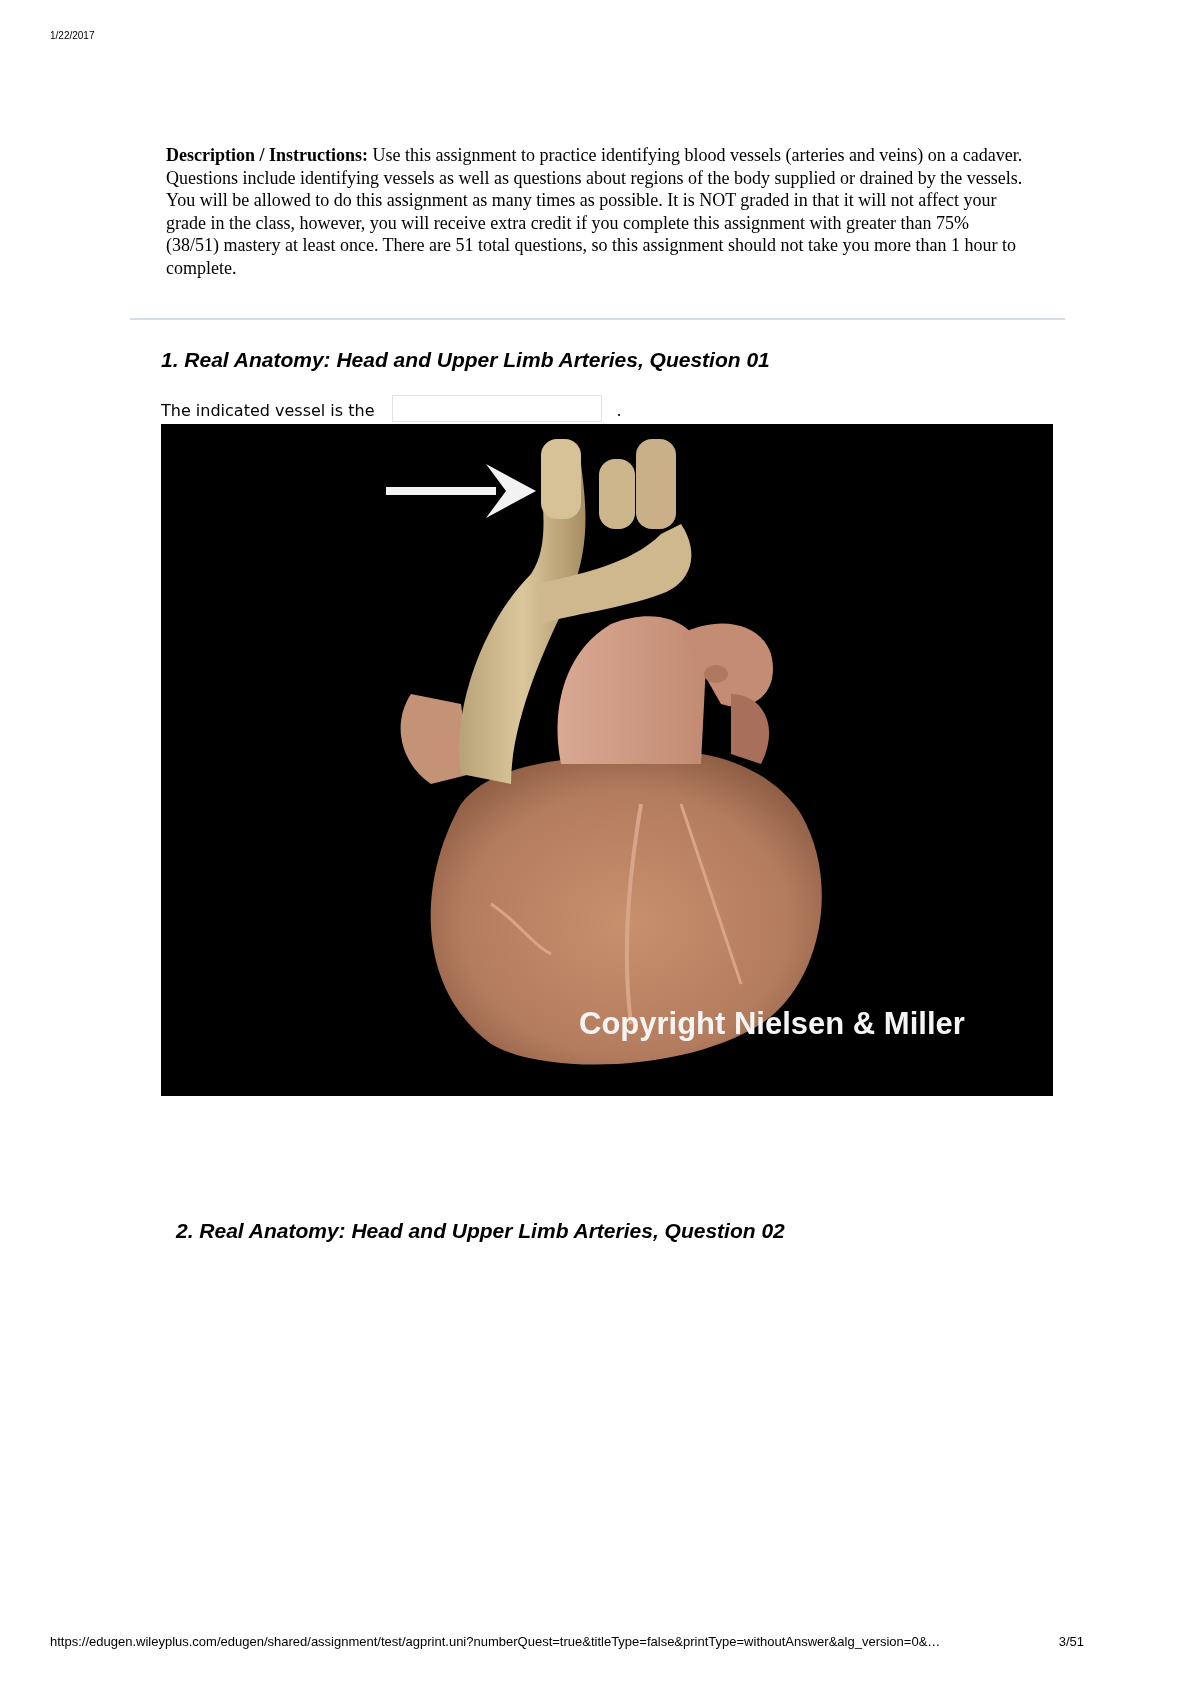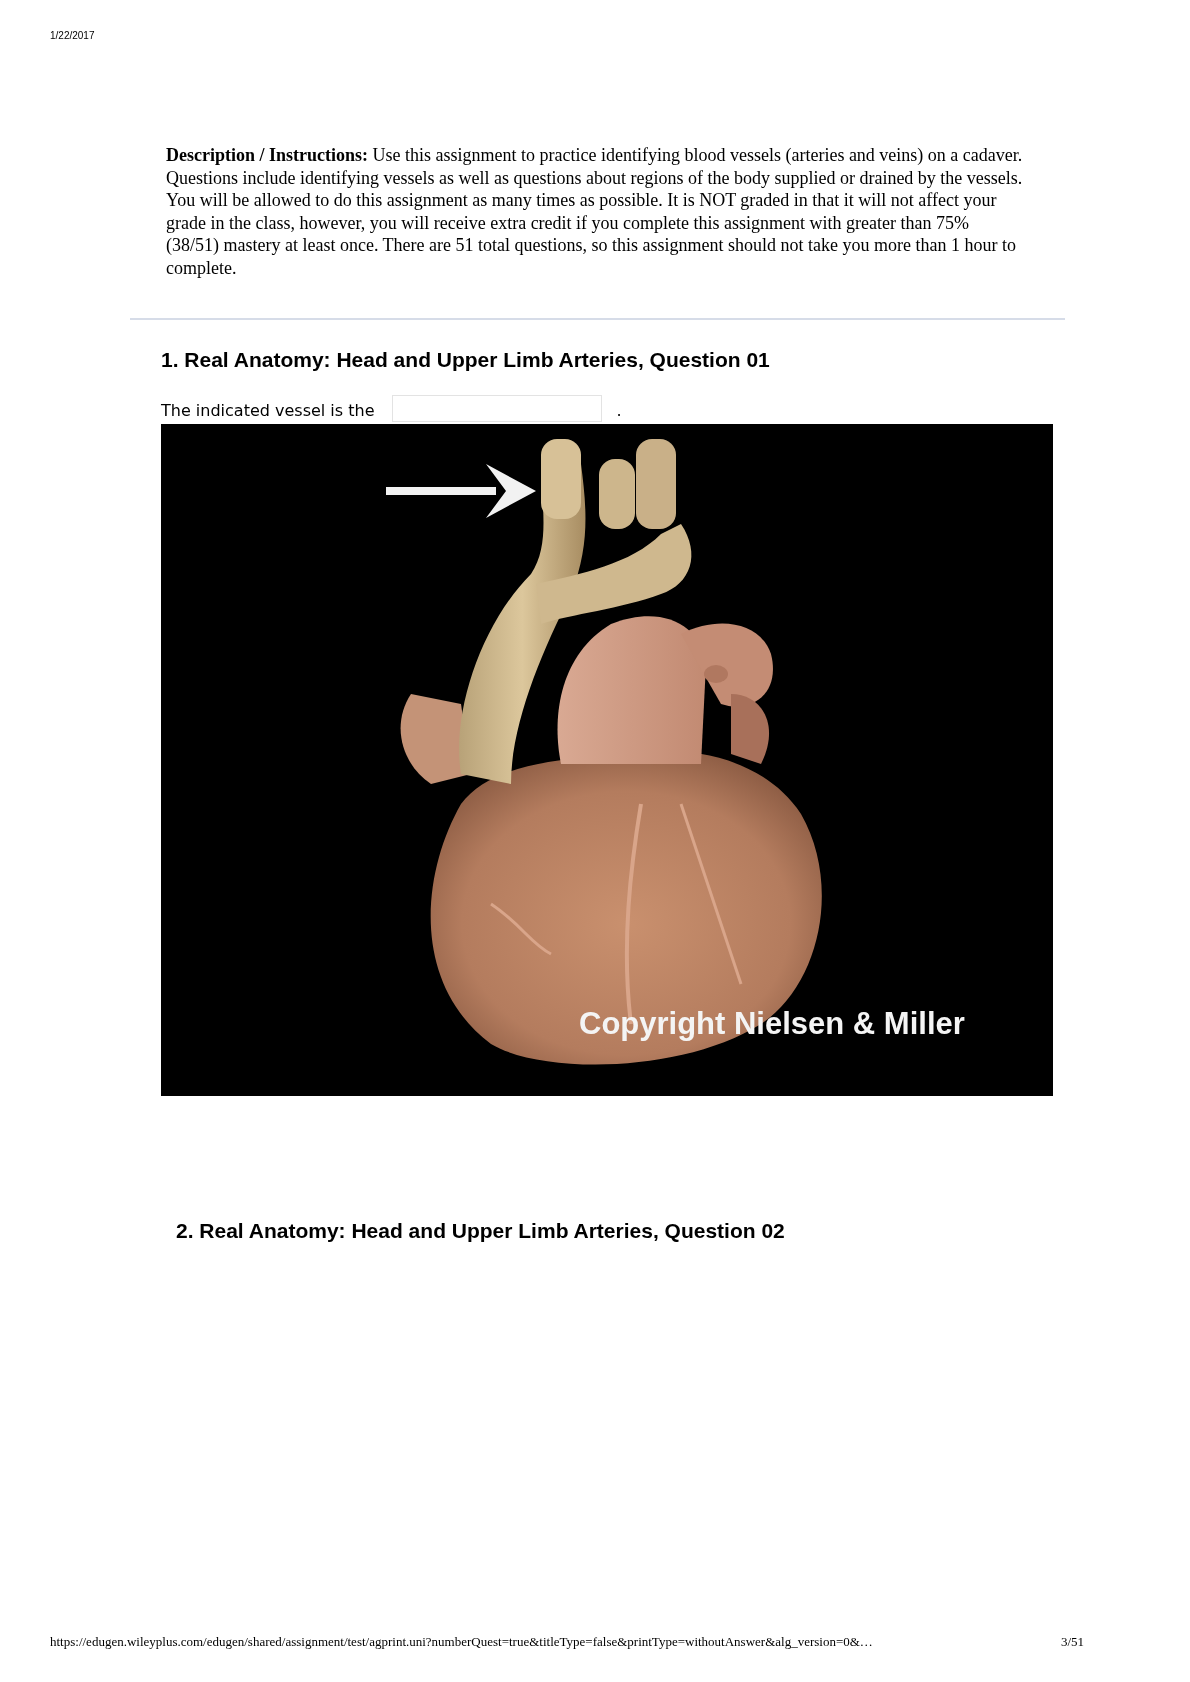--- a/index.html
+++ b/index.html
@@ -57,20 +57,21 @@
       width: 935px;
       height: 2px;
       background: #d6dce8;
     }
     .question-title {
       position: absolute;
       left: 161px;
       font-size: 21px;
       font-weight: bold;
       font-family: "Liberation Sans", sans-serif;
+      font-style: italic;
     }
     .q1-title { top: 348px; }
     .q2-title { top: 1219px; margin-left: 15px; }
     .prompt {
       position: absolute;
       left: 161px;
       top: 392px;
       height: 30px;
       font-size: 16px;
       font-family: "DejaVu Sans", sans-serif;
@@ -103,21 +104,21 @@
       overflow: hidden;
     }
     .figure svg { display: block; }
     .print-footer {
       position: absolute;
       top: 1634px;
       left: 0;
       width: 1130px;
       height: 18px;
       font-size: 13px;
-      font-family: Liberation Serif, serif;
+      font-family: Liberation Sans, sans-serif;
     }
     .print-footer .url {
       position: absolute;
       left: 50px;
       top: 0;
     }
     .print-footer .page {
       position: absolute;
       right: 46px;
       top: 0;

